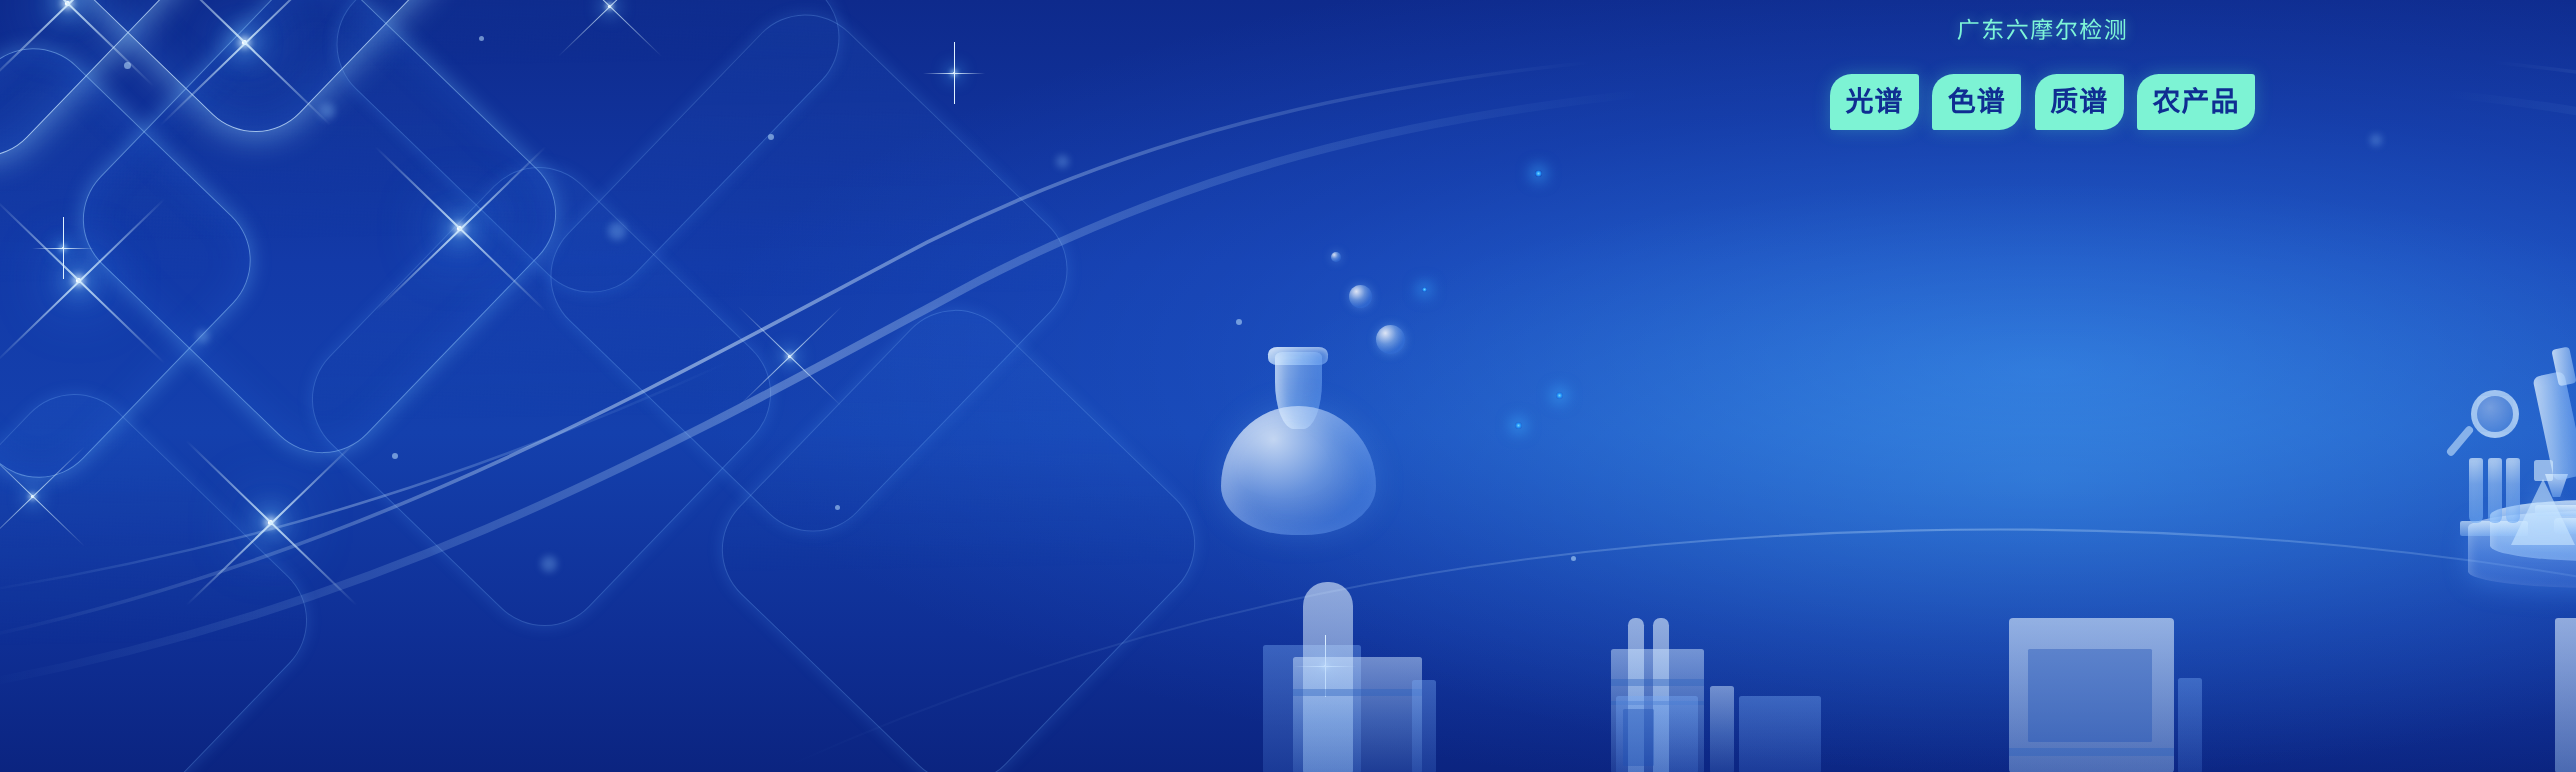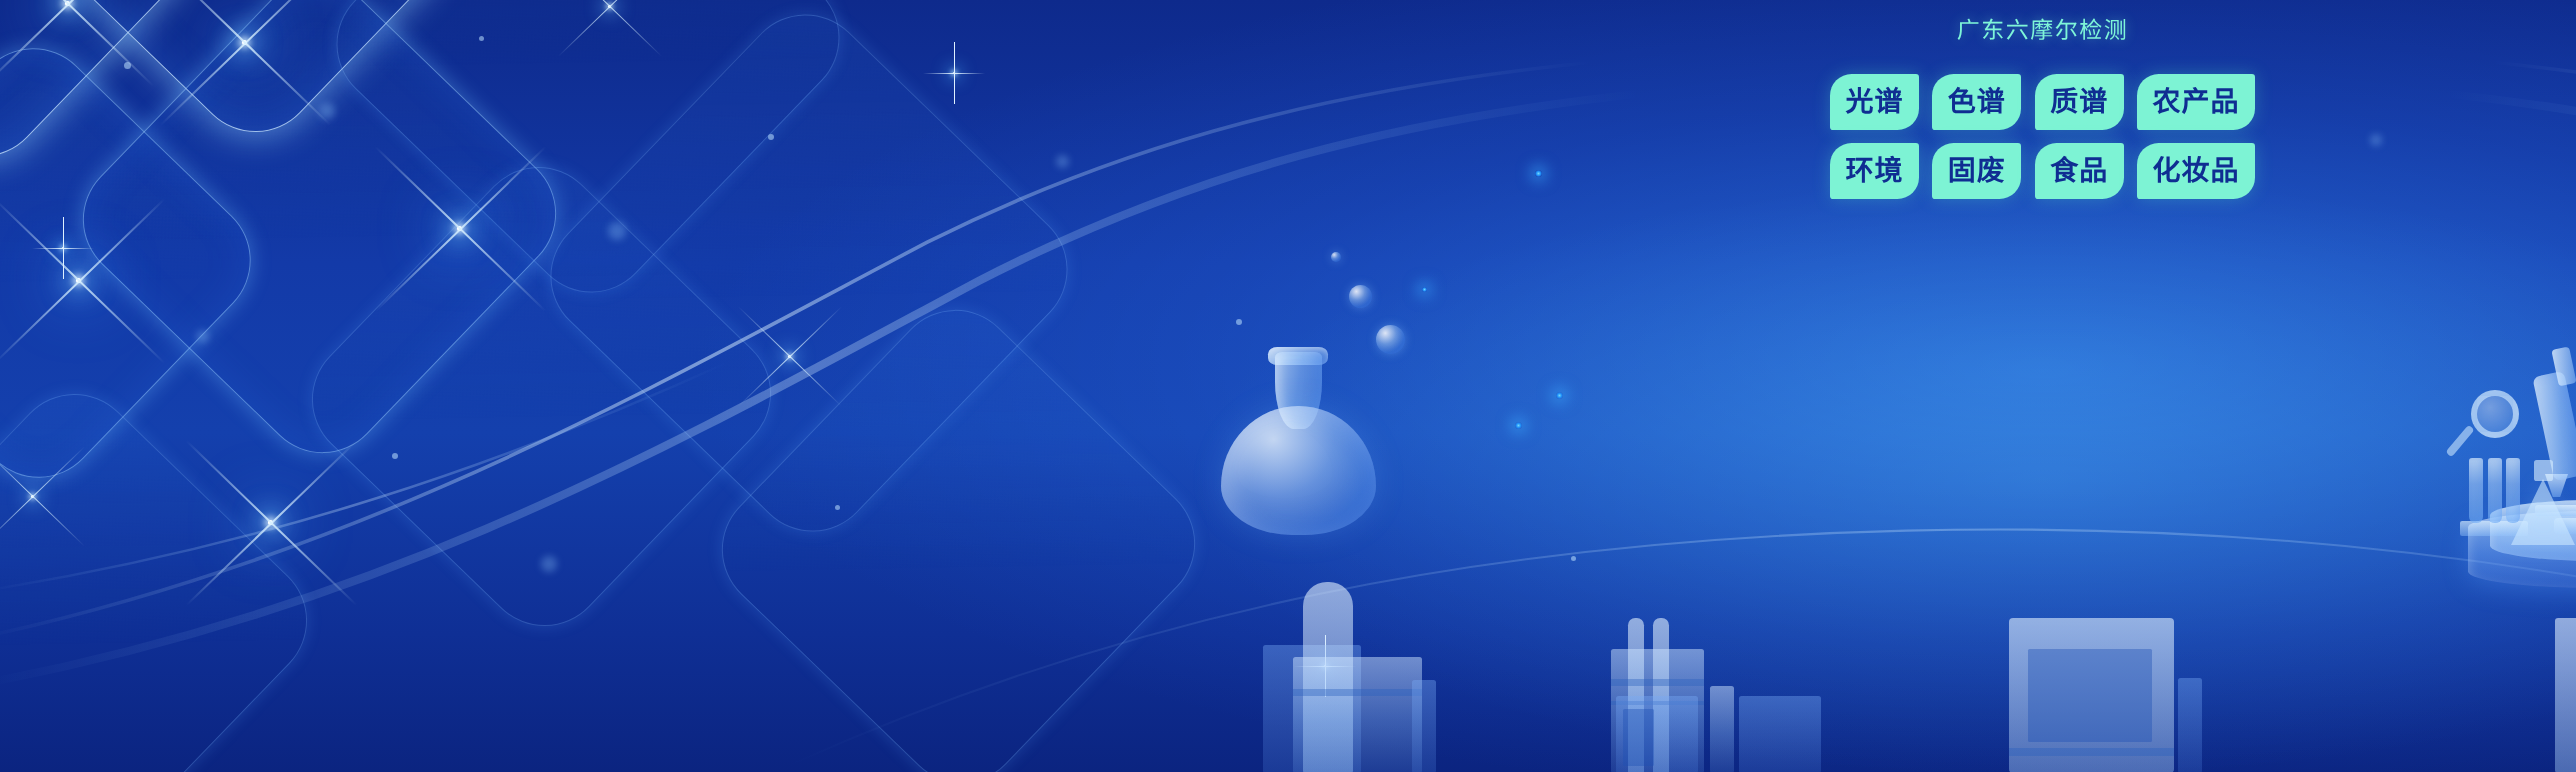--- a/index.html
+++ b/index.html
@@ -371,24 +371,18 @@
     <div class="brand">广东六摩尔检测</div>
 
 
     <div class="tagrows">
       <div class="tagrow">
         <div class="tag">光谱</div>
         <div class="tag">色谱</div>
         <div class="tag">质谱</div>
         <div class="tag">农产品</div>
       </div>
-      <div class="tagrow">
-        <div class="tag">环境</div>
-        <div class="tag">固废</div>
-        <div class="tag">食品</div>
-        <div class="tag">化妆品</div>
-      </div>
     </div>
 
 
   </div>
 </div>
 
 
 </body></html>

